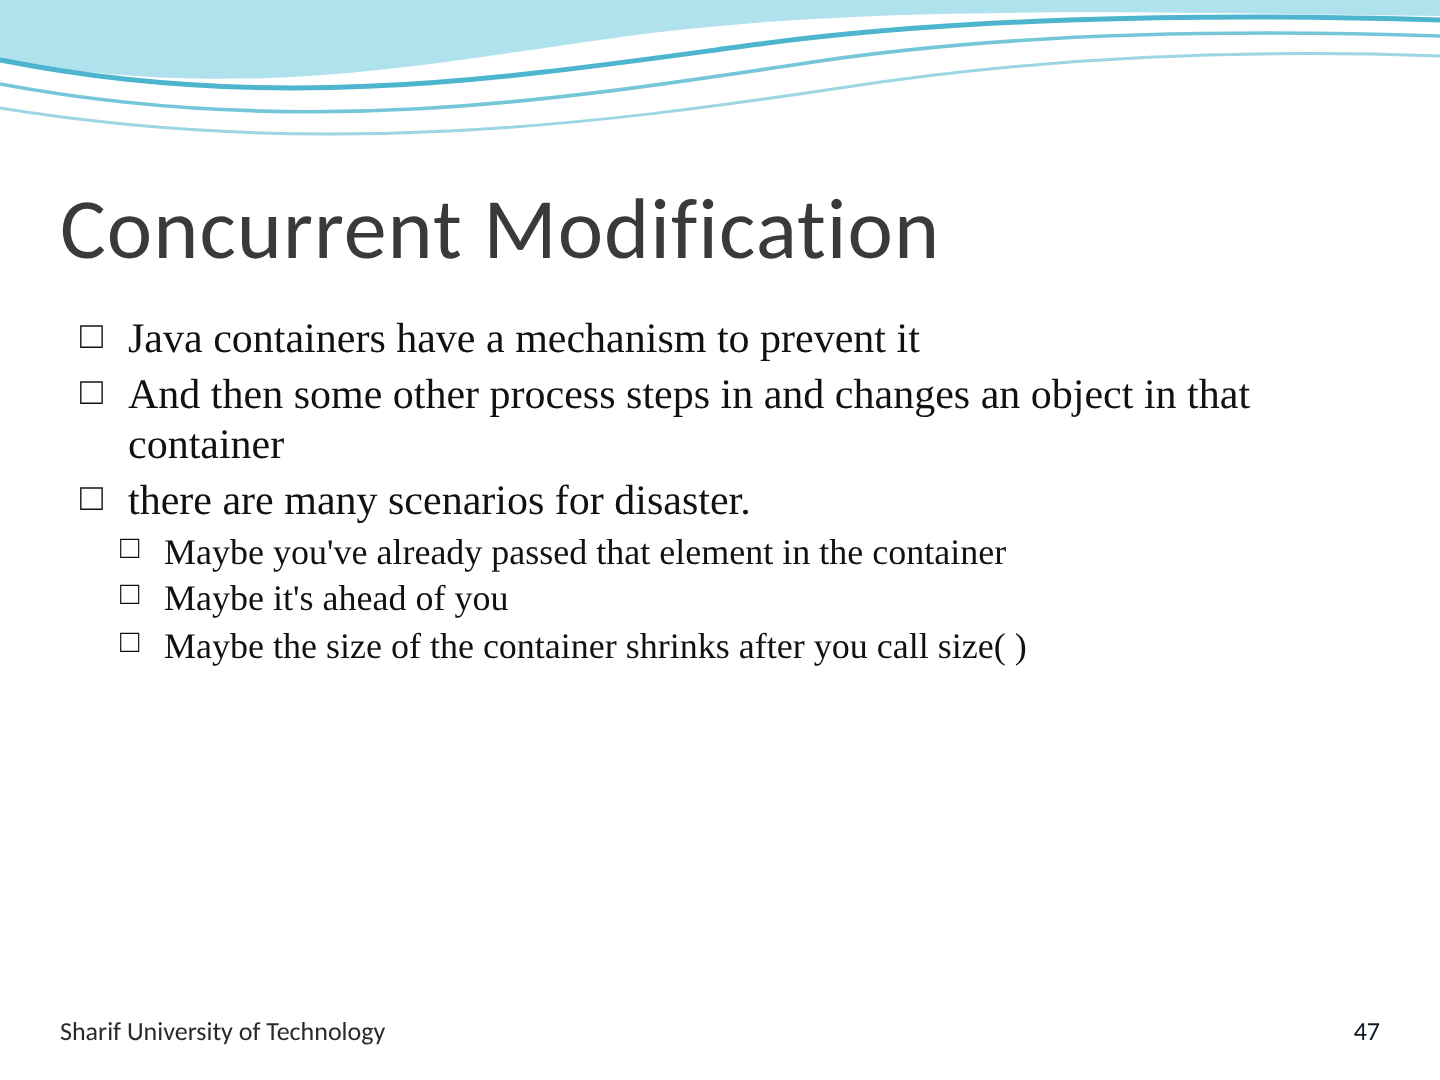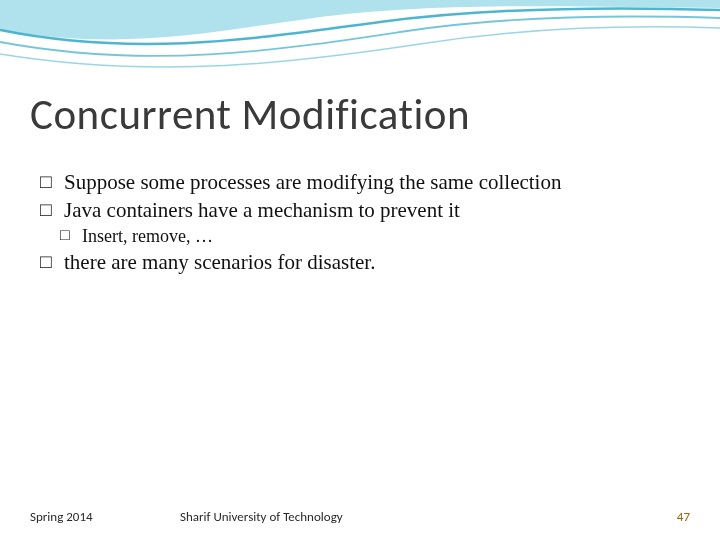--- a/index.html
+++ b/index.html
@@ -19,21 +19,21 @@
     position: absolute;
     top: 88px;
     left: 30px;
     right: 30px;
   }
   .title {
     font-family: Calibri, 'Segoe UI', Arial, sans-serif;
     font-size: 43px;
     color: #3a3a3a;
     font-weight: 400;
-    margin-bottom: 29px;
+    margin-bottom: 16px;
     letter-spacing: 0.5px;
   }
   .l1 { list-style: none; padding-left: 10px; }
   .l1 > li {
     font-size: 21px;
     color: #111;
     line-height: 1.22;
     margin-bottom: 2px;
     position: relative;
     padding-left: 24px;
@@ -67,44 +67,45 @@
     left: 0; right: 0;
     padding: 0 30px;
     display: flex;
     align-items: baseline;
     font-family: Calibri, 'Segoe UI', Arial, sans-serif;
     font-size: 13px;
     color: #2a2a2a;
   }
   .footer .term { min-width: 150px; }
   .footer .inst { font-weight: 400; }
-  .footer .num { margin-left: auto; color: #a16207; }
+  .footer .num { margin-left: auto; color: #0f172a; }
 </style>
 </head>
 <body>
 
 <svg class="swoosh" viewBox="0 0 720 90" preserveAspectRatio="none">
   <path d="M0,0 L720,0 L720,8 C560,6 420,2 300,20 C200,34 120,50 0,30 Z" fill="#6fcbe0" opacity="0.55"></path>
   <path d="M0,30 C140,58 260,38 380,22 C470,10 590,6 720,10" stroke="#3aaec9" stroke-width="2.5" fill="none" opacity="0.9"></path>
   <path d="M0,42 C150,70 280,50 400,32 C490,18 600,14 720,18" stroke="#3aaec9" stroke-width="1.8" fill="none" opacity="0.7"></path>
   <path d="M0,54 C160,80 300,62 420,44 C510,30 610,24 720,28" stroke="#3aaec9" stroke-width="1.5" fill="none" opacity="0.5"></path>
 </svg>
 
 <div class="content">
   <h1 class="title">Concurrent Modification</h1>
 
   <ul class="l1">
-    <li>Suppose some processes are modifying the same collection</li>
     <li>Java containers have a mechanism to prevent it</li>
-  </ul>
-  <ul class="l2">
-    <li>Insert, remove, …</li>
+    <li>And then some other process steps in and changes an object in that container</li>
   </ul>
   <ul class="l1">
     <li><span>there are many scenarios for </span><span class="bold">disaster</span><span>.</span></li>
   </ul>
+  <ul class="l2">
+    <li>Maybe you've already passed that element in the container</li>
+    <li>Maybe it's ahead of you</li>
+    <li>Maybe the size of the container shrinks after you call size( )</li>
+  </ul>
 </div>
 
 <div class="footer">
-  <span class="term">Spring 2014</span>
   <span class="inst">Sharif University of Technology</span>
   <span class="num">47</span>
 </div>
 
 </body></html>

